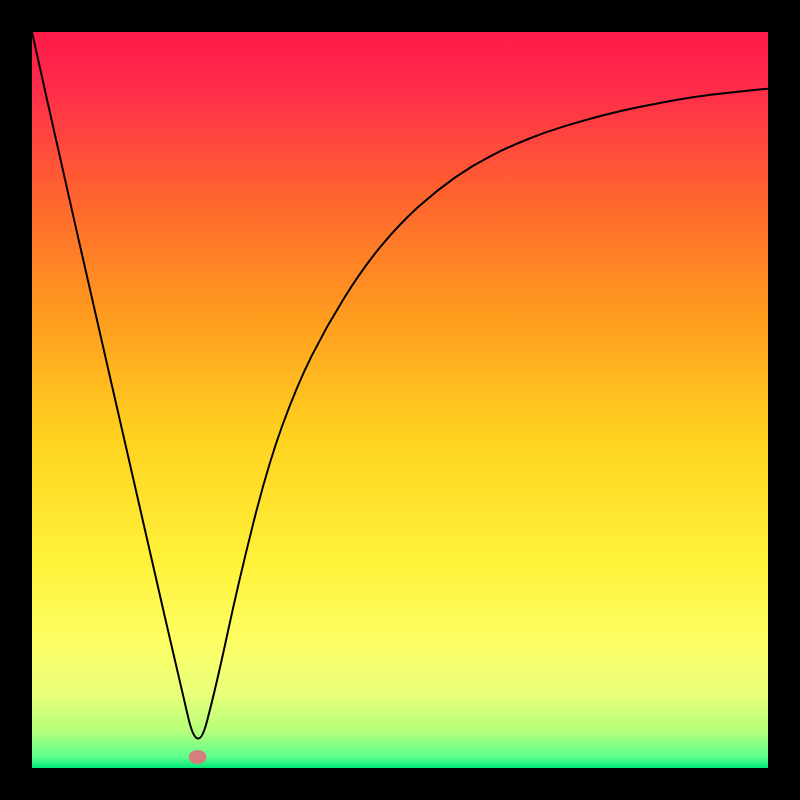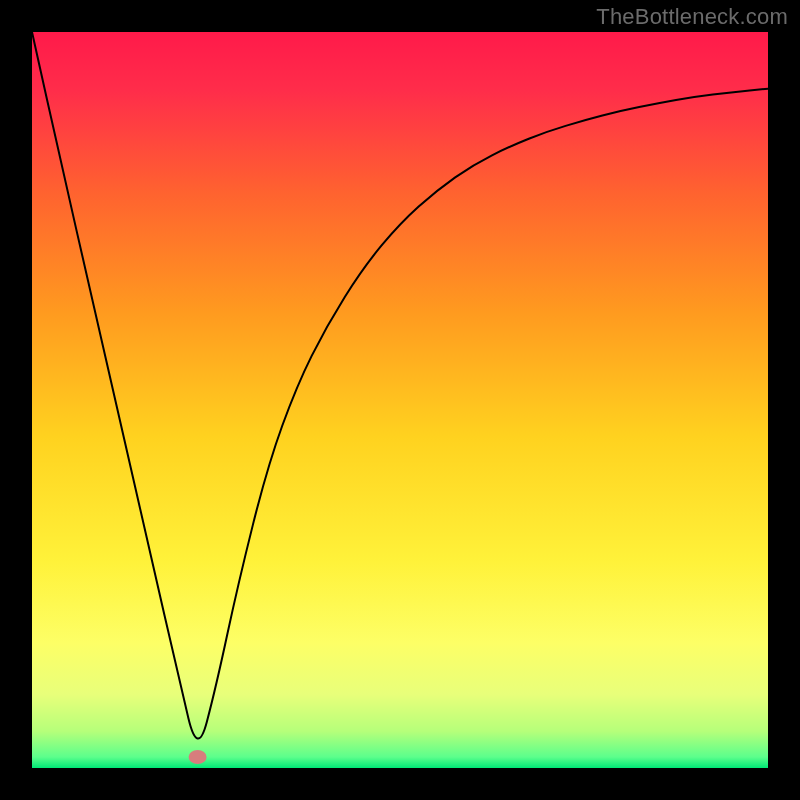--- a/index.html
+++ b/index.html
@@ -47,14 +47,13 @@
           <stop offset="95.00%" stop-color="#b6ff7a"></stop>
           <stop offset="98.50%" stop-color="#5cff8c"></stop>
           <stop offset="100.00%" stop-color="#00e876"></stop>
         </linearGradient>
       </defs>
       <rect x="0" y="0" width="800" height="800" fill="#000000"></rect>
       <rect x="32" y="32" width="736" height="736" fill="url(#bg-grad)"></rect>
       <path d="M 32.00 32.00 Q 32.00 32.00 46.72 98.24 Q 61.44 164.48 76.16 228.88 Q 90.88 293.28 105.60 357.68 Q 120.32 422.08 135.04 486.48 Q 149.76 550.88 164.48 615.28 Q 179.20 679.68 188.40 718.32 Q 197.60 756.96 206.80 722.00 Q 216.00 687.04 227.04 635.52 Q 238.08 584.00 252.80 525.12 Q 267.52 466.24 282.24 425.76 Q 296.96 385.28 311.68 355.84 Q 326.40 326.40 344.80 296.96 Q 363.20 267.52 381.60 245.44 Q 400.00 223.36 418.40 206.80 Q 436.80 190.24 455.20 177.36 Q 473.60 164.48 492.00 155.28 Q 510.40 146.08 528.80 138.72 Q 547.20 131.36 565.60 125.84 Q 584.00 120.32 602.40 115.54 Q 620.80 110.75 639.20 107.07 Q 657.60 103.39 676.00 100.08 Q 694.40 96.77 712.80 94.56 Q 731.20 92.35 749.60 90.51 T 768.00 88.67" fill="none" stroke="#000000" stroke-width="2" stroke-linecap="round"></path>
       <ellipse cx="197.60" cy="756.96" rx="9" ry="7" fill="#d77d7d"></ellipse>
     </svg>
-  <div class="watermark">TheBottleneck.com</div>
 </div>
 
 </body></html>

